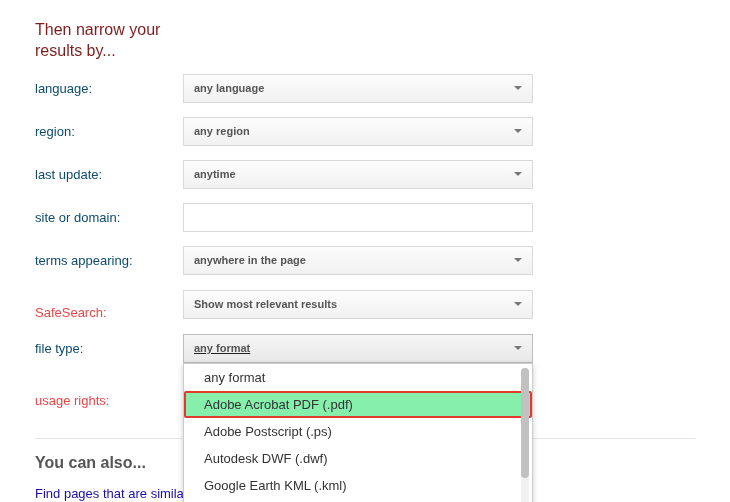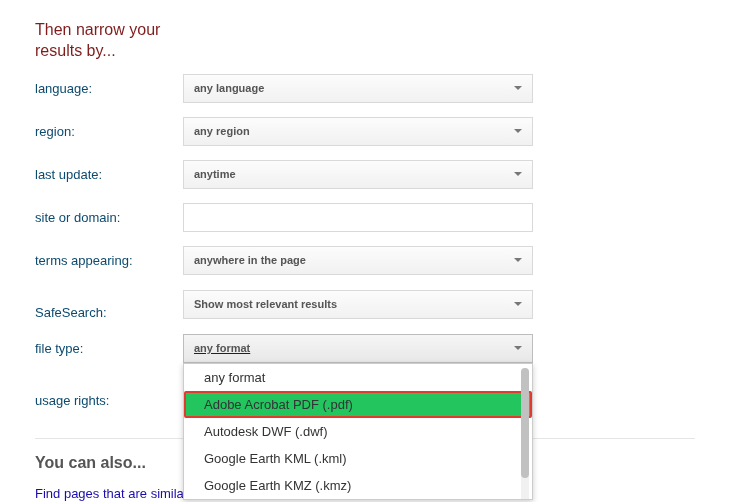--- a/index.html
+++ b/index.html
@@ -23,21 +23,21 @@
       display: flex;
       align-items: center;
       margin-bottom: 14px;
     }
     .label {
       width: 148px;
       font-size: 13px;
       color: #0c4a6e;
       flex-shrink: 0;
     }
-    .label.link { color: #0c4a6e; margin-top: 16px; }
+    .label.link { color: #ef4444; margin-top: 16px; }
     .select {
       flex: 1;
       max-width: 350px;
       height: 29px;
       border: 1px solid #d9d9d9;
       background: linear-gradient(#fcfcfc, #f1f1f1);
       display: flex;
       align-items: center;
       justify-content: space-between;
       padding: 12px 10px;
@@ -87,21 +87,21 @@
       max-height: 200px;
       overflow-y: hidden;
     }
     .dropdown-item {
       padding: 6px 20px;
       font-size: 13px;
       color: #333;
       cursor: pointer;
     }
     .dropdown-item.highlighted {
-      background: #22c55e;
+      background: #86efac;
       border: 2px solid #e13b2e;
       padding: 4px 18px;
       border-radius: 2px;
     }
     .scrollbar {
       position: absolute;
       right: 3px;
       top: 4px;
       width: 8px;
       height: 188px;
@@ -188,20 +188,21 @@
   <div class="label">file type:</div>
   <div class="dropdown-wrap">
     <div class="select active">
       <span>any format</span>
       <span class="caret"></span>
     </div>
     <div class="dropdown-list">
       <div class="dropdown-scroll" id="file-type-options">
           <div class="dropdown-item">any format</div>
           <div class="dropdown-item highlighted">Adobe Acrobat PDF (.pdf)</div>
+          <div class="dropdown-item">Adobe Postscript (.ps)</div>
           <div class="dropdown-item">Autodesk DWF (.dwf)</div>
           <div class="dropdown-item">Google Earth KML (.kml)</div>
           <div class="dropdown-item">Google Earth KMZ (.kmz)</div>
         </div>
       <div class="scrollbar">
         <div class="scrollbar-thumb"></div>
       </div>
     </div>
   </div>
 </div>

